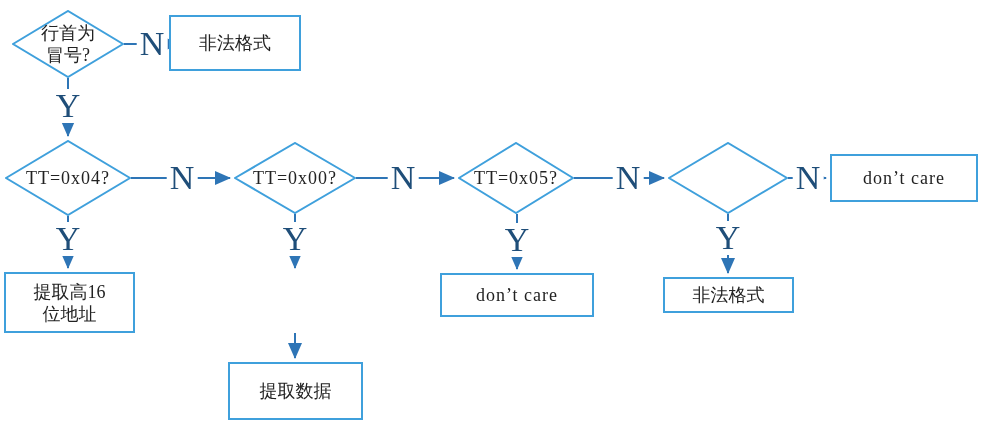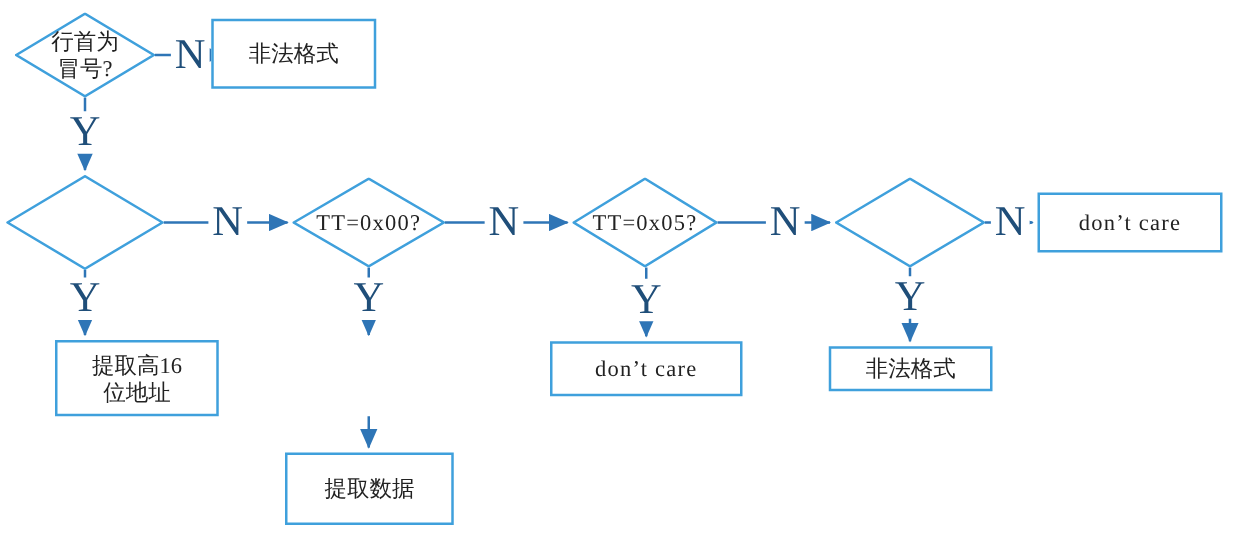--- a/index.html
+++ b/index.html
@@ -96,20 +96,21 @@
   </div>
 
   <div class="node box" style="left:169px; top:15px; width:132px; height:56px;">
     <span class="lbl">非法格式</span>
   </div>
 
   <div class="node diamond" style="left:5px; top:140px; width:126px; height:76px;">
     <svg class="shape" viewBox="0 0 126 76" preserveAspectRatio="none">
       <polygon points="1,38 63,1 125,38 63,75"></polygon>
     </svg>
+    <span class="lbl latin">TT=0x04?</span>
   </div>
 
   <div class="node diamond" style="left:234px; top:142px; width:122px; height:72px;">
     <svg class="shape" viewBox="0 0 122 72" preserveAspectRatio="none">
       <polygon points="1,36 61,1 121,36 61,71"></polygon>
     </svg>
     <span class="lbl latin">TT=0x00?</span>
   </div>
 
   <div class="node diamond" style="left:458px; top:142px; width:116px; height:72px;">
@@ -122,21 +123,21 @@
   <div class="node diamond" style="left:668px; top:142px; width:120px; height:72px;">
     <svg class="shape" viewBox="0 0 120 72" preserveAspectRatio="none">
       <polygon points="1,36 60,1 119,36 60,71"></polygon>
     </svg>
   </div>
 
   <div class="node box" style="left:830px; top:154px; width:148px; height:48px;">
     <span class="lbl latin">don’t care</span>
   </div>
 
-  <div class="node box" style="left:4px; top:272px; width:131px; height:61px;margin-left:40px;">
+  <div class="node box" style="left:4px; top:272px; width:131px; height:61px;">
     <span class="lbl">提取高16
 位地址</span>
   </div>
 
 
   <div class="node box" style="left:440px; top:273px; width:154px; height:44px;">
     <span class="lbl latin">don’t care</span>
   </div>
 
   <div class="node box" style="left:663px; top:277px; width:131px; height:36px;">

